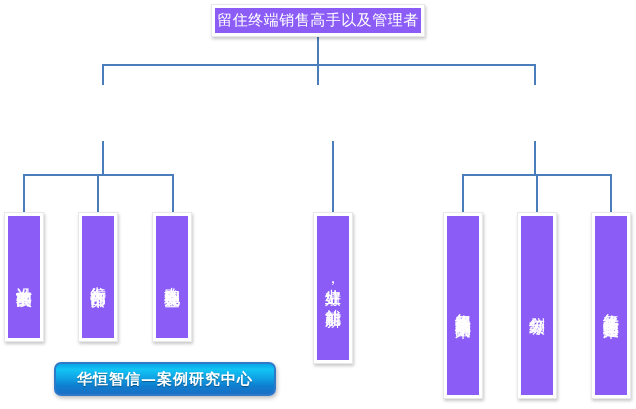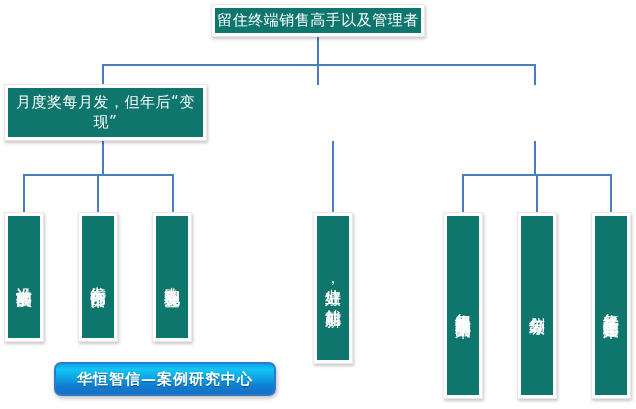--- a/index.html
+++ b/index.html
@@ -34,21 +34,21 @@
     box-sizing: border-box;
     background: #ffffff;
     border: 1px solid #e8e8e8;
     padding: 3px;
     box-shadow: 1px 2px 3px rgba(0,0,0,0.22);
   }
   .node .fill {
     width: 100%;
     height: 100%;
     box-sizing: border-box;
-    background: #0f766e;
+    background: #8b5cf6;
     color: #ffffff;
     display: flex;
     align-items: center;
     justify-content: center;
     text-align: center;
     line-height: 1.28;
     letter-spacing: 0.5px;
   }
 
   
@@ -145,23 +145,20 @@
   <div class="line vline" style="left:534px; top:141px; height:34px;"></div>
   <div class="line hline" style="left:462px; top:174px; width:149px;"></div>
   <div class="line vline" style="left:462px; top:174px; height:39px;"></div>
   <div class="line vline" style="left:536px; top:174px; height:39px;"></div>
   <div class="line vline" style="left:610px; top:174px; height:39px;"></div>
 
   <div class="node root horiz" id="node-root">
     <div class="fill">留住终端销售高手以及管理者</div>
   </div>
 
-  <div class="node horiz" id="node-l2-1">
-    <div class="fill">月度奖每月发，但年后“变现”</div>
-  </div>
 
   <div class="node vert" id="node-l3-1">
     <div class="fill">设计丰富的奖项</div>
   </div>
   <div class="node vert" id="node-l3-2">
     <div class="fill">发行内部货币</div>
   </div>
   <div class="node vert" id="node-l3-3">
     <div class="fill">内购券兑换现金</div>
   </div>

